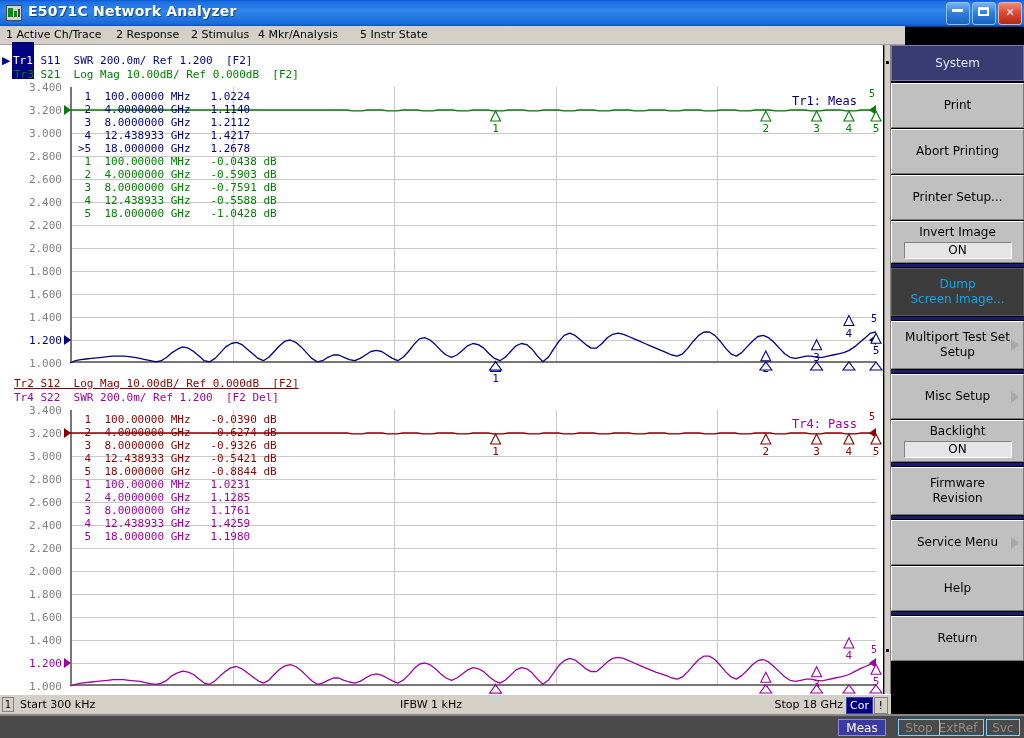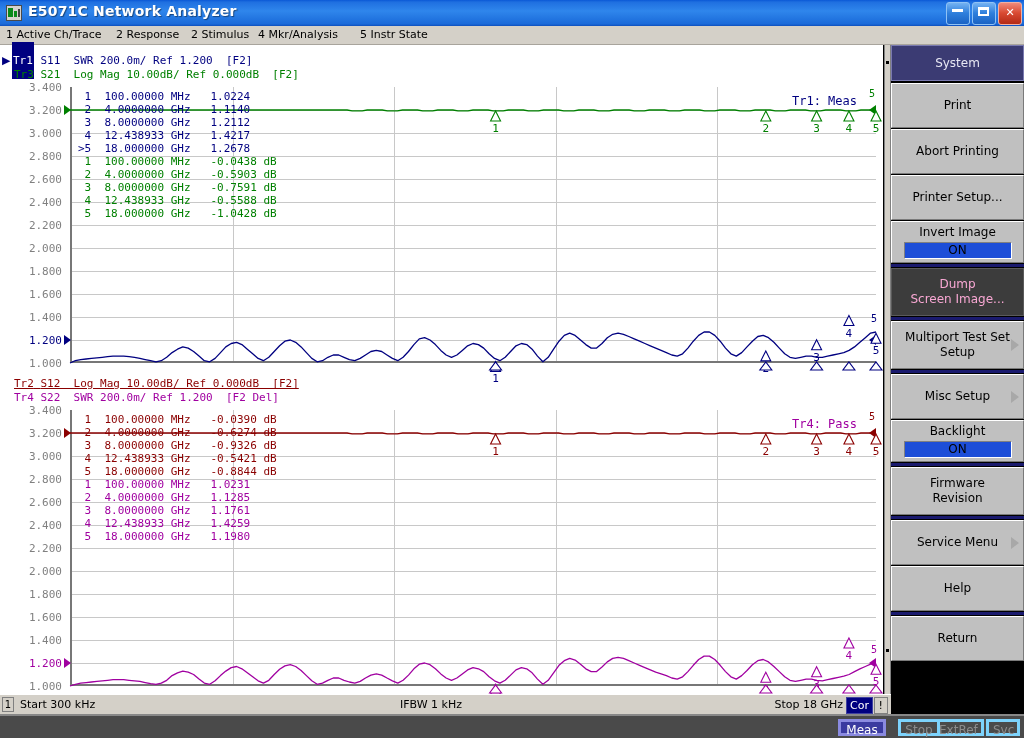--- a/index.html
+++ b/index.html
@@ -24,21 +24,21 @@
     background:linear-gradient(180deg,#74b2f2,#2f7fdc 48%,#1a63c4);position:relative;}
   .wbtn.close{background:linear-gradient(180deg,#f08a7a,#d94a32 48%,#b32a16);
     border-color:#f2b0a2;}
   .wbtn span{position:absolute;color:#fff;font-size:11px;left:0;right:0;top:2px;
     text-align:center;font-weight:bold;line-height:16px;}
   .wbtn .min{top:6px;left:5px;width:11px;height:3px;background:#fff;position:absolute;}
   .wbtn .res{top:4px;left:5px;width:11px;height:9px;border:2px solid #fff;
     border-top-width:3px;position:absolute;box-sizing:border-box;}
 
   
-  .menubar{position:absolute;left:0;top:26px;width:1024px;height:18px;
+  .menubar{position:absolute;left:0;top:26px;width:905px;height:18px;
     background:#d4d0c8;border-bottom:1px solid #a8a49c;}
   .menubar .mi{position:absolute;top:2px;font-size:11px;color:#000;white-space:nowrap;}
 
   
   .screen{position:absolute;left:0;top:45px;width:1024px;height:649px;background:#000;}
   .plotarea{position:absolute;left:0;top:0;width:884px;height:649px;background:#fff;
     border-right:1px solid #000;box-sizing:border-box;}
   .scrollstrip{position:absolute;left:884px;top:0;width:7px;height:649px;
     background:#d4d0c8;border-left:1px solid #808080;border-right:1px solid #808080;
     box-sizing:border-box;}
@@ -77,22 +77,22 @@
   
   .sk{position:absolute;left:891px;top:45px;width:133px;height:649px;background:#000;}
   .sk-title{position:absolute;left:0;top:0;width:133px;height:36px;
     background:#3b3b73;border:1px solid #7a7ab0;box-sizing:border-box;
     color:#e8e8f4;font-size:12px;display:flex;align-items:center;justify-content:center;}
   .skbtn{position:absolute;left:0;width:133px;background:#c0c0c0;
     border:1px solid #fff;border-right-color:#7a7a7a;border-bottom-color:#7a7a7a;
     box-sizing:border-box;color:#000;font-size:12px;
     display:flex;flex-direction:column;align-items:center;justify-content:center;
     text-align:center;line-height:15px;}
-  .skbtn.active{background:#3c3c3c;color:#f9a8d4;border-color:#5a5a5a;}
-  .skbtn .sub{width:108px;margin-top:2px;background:#1d4ed8;
+  .skbtn.active{background:#3c3c3c;color:#0ea5e9;border-color:#5a5a5a;}
+  .skbtn .sub{width:108px;margin-top:2px;background:#e5e5e5;
     border:1px solid #808080;border-right-color:#fff;border-bottom-color:#fff;
     font-size:12px;box-sizing:border-box;}
   .skbtn .arrow{position:absolute;right:4px;top:50%;margin-top:-6px;
     width:0;height:0;border-top:6px solid transparent;border-bottom:6px solid transparent;
     border-left:8px solid #a8a8a8;}
   .skdiv{position:absolute;left:0;width:133px;height:3px;background:#1a1a6e;}
 
   
   .statusbar{position:absolute;left:0;top:694px;width:891px;height:20px;
     background:#d4d0c8;border-top:1px solid #fff;box-sizing:border-box;
@@ -102,21 +102,21 @@
     border:1px solid #808080;background:#d4d0c8;box-sizing:border-box;
     font-size:10px;text-align:center;line-height:13px;}
   .corbadge{position:absolute;top:2px;right:18px;background:#000080;color:#fff;
     font-size:11px;padding:0 3px;line-height:15px;border:1px solid #4040a0;}
   .bangbadge{position:absolute;top:2px;right:3px;background:#d4d0c8;color:#000;
     font-size:11px;padding:0 4px;line-height:15px;border:1px solid #808080;}
 
   .taskbar{position:absolute;left:0;top:714px;width:1024px;height:24px;
     background:#4a4a4a;border-top:2px solid #888;box-sizing:border-box;}
   .tbtn{position:absolute;top:3px;height:17px;font-size:12px;line-height:17px;
-    padding:0 4px;border:3px solid #7dd3fc;box-sizing:border-box;}
+    padding:0 4px;border:1px solid #7dd3fc;box-sizing:border-box;}
   .tbtn.on{background:#3a3aa0;color:#fff;border-color:#8a8ae0;}
   .tbtn.off{background:#4a4a4a;color:#8c8c8c;}
 </style>
 </head>
 <body>
 
 <div class="app">
 
   <div class="titlebar">
     <div class="tb-icon">

